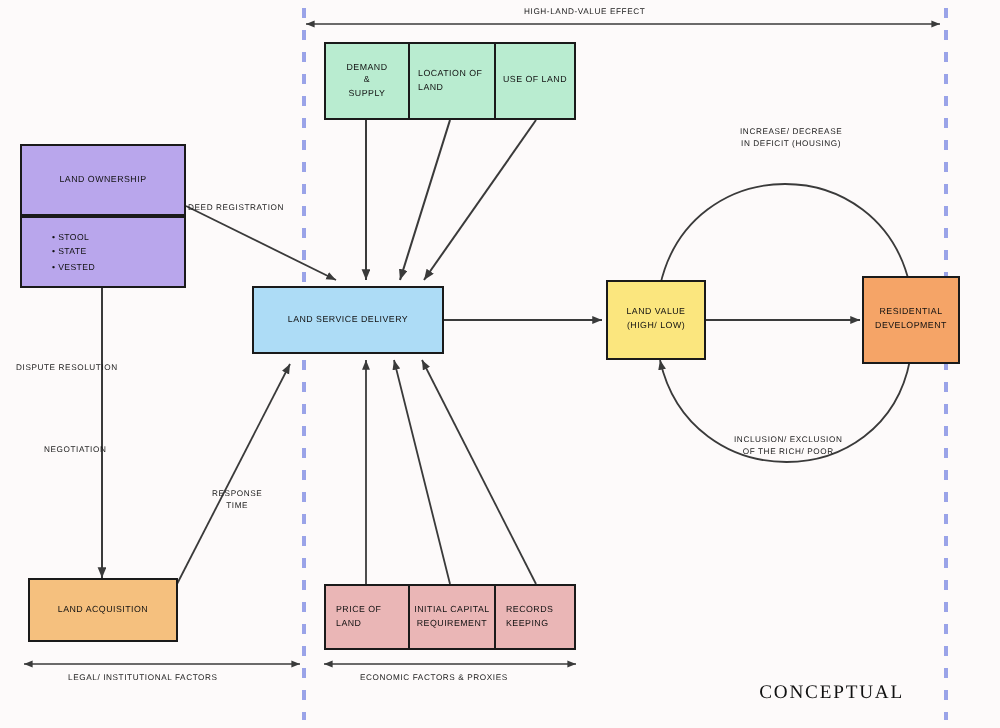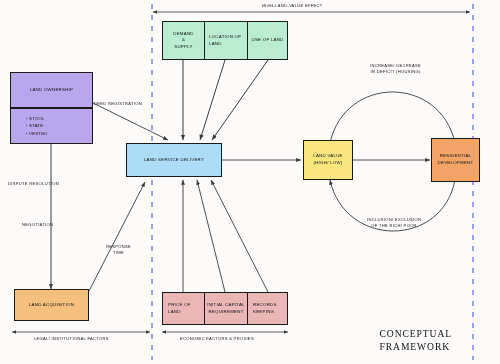--- a/index.html
+++ b/index.html
@@ -218,16 +218,15 @@
     <div>INCLUSION/ EXCLUSION</div>
     <div>OF THE RICH/ POOR</div>
   </div>
 
   <div class="lbl" style="left:34px;top:336px;">LEGAL/ INSTITUTIONAL FACTORS</div>
 
   <div class="lbl" style="left:180px;top:336px;">ECONOMIC FACTORS &amp; PROXIES</div>
 
   <div id="title">
     <div>CONCEPTUAL</div>
-    <div>FRAMEWORK</div>
   </div>
 
 </div>
 
 </body></html>

